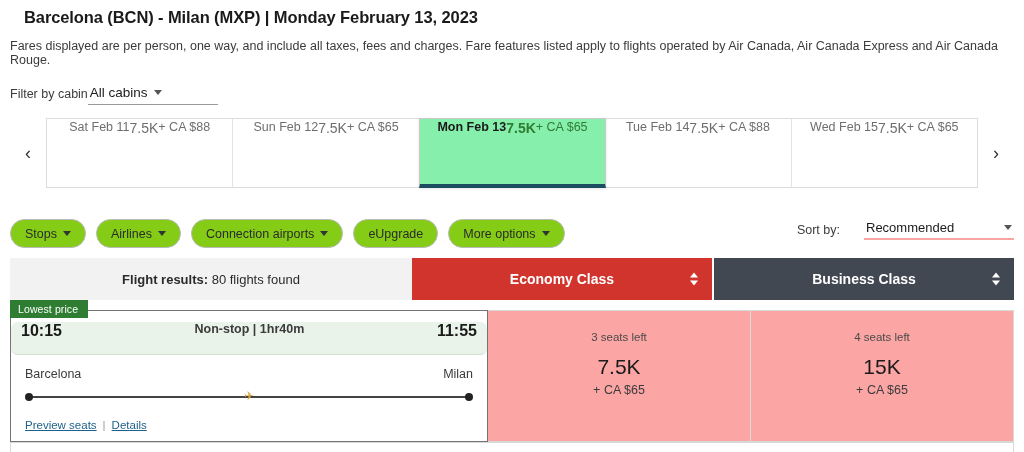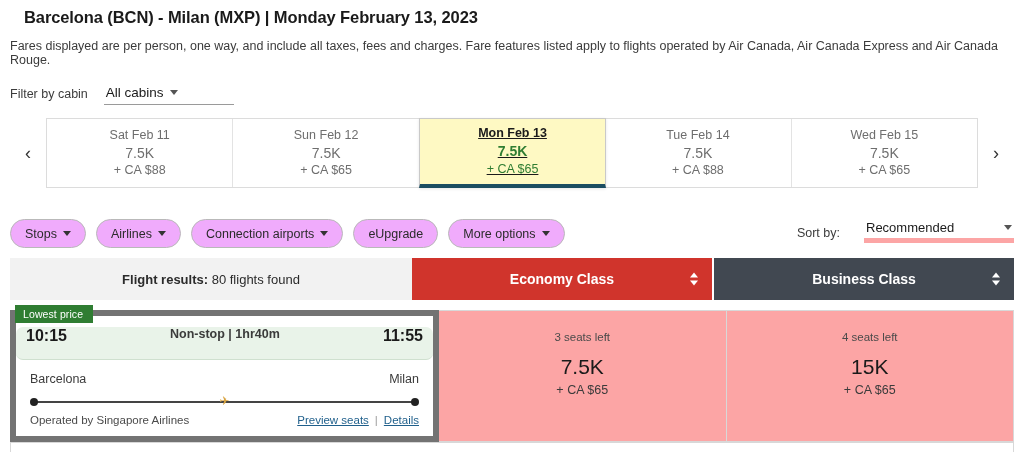--- a/index.html
+++ b/index.html
@@ -20,21 +20,21 @@
     letter-spacing: -0.1px;
   }
   .hdr-sub {
     position: absolute; left: 10px; top: 39px;
     font-size: 12.5px; color: #3b3b3b;
   }
 
   
   .cabin-row {
     position: absolute; left: 10px; top: 85px;
-    display: flex; align-items: flex-end; gap: 16px;
+    display: flex; align-items: flex-end; gap: 0;
   }
   .cabin-label { font-size: 12.5px; color: #3b3b3b; padding-bottom: 4px; }
   .cabin-select {
     width: 130px; border-bottom: 1px solid #9a9a9a;
     display: flex; align-items: center; 
     padding: 0 2px 4px 2px;
   }
   .cabin-select .val { font-size: 13.5px; color: #1a1a1a; }
   .caret-sm {
     width: 0; height: 0;
@@ -52,60 +52,59 @@
   }
   .arrow {
     width: 36px; display: flex; align-items: center; justify-content: center;
     color: #333; font-size: 18px; cursor: pointer; user-select: none;
   }
   .dates {
     flex: 1; display: flex; border: 1px solid #dcdcdc; background: #fff;
     height: 70px;
   }
   .date-cell {
-    flex: 1; position: relative; display: flex; flex-direction: column;
-    align-items: center; justify-content: center;
+    flex: 1; position: relative; display: flex; flex-direction: row;
+    align-items: flex-start; justify-content: center;
     border-right: 1px solid #e3e3e3;
     font-size: 12.5px; color: #6e6e6e; line-height: 1.35;
     background: #fff;
   }
   .date-cell:last-child { border-right: none; }
   .date-cell .d-day { font-size: 12.5px; }
   .date-cell .d-price { font-size: 14px; }
   .date-cell .d-tax { font-size: 12.5px; }
   .date-cell.selected {
-    background: #fef9c3; color: #1a1a1a;
+    background: #86efac; color: #1a1a1a;
     border: 1px solid #c9c9c9;
     border-bottom: 4px solid #1b4d61;
     margin: -1px -1px -1px -1px;
     z-index: 3;
     box-shadow: 0 1px 3px rgba(0,0,0,0.10);
-    text-decoration: underline;
   }
   .date-cell.selected .d-day { font-weight: bold; color: #1a1a1a; }
   .date-cell.selected .d-price { color: #2f7d32; font-weight: bold; font-size: 14px; }
   .date-cell.selected .d-tax { color: #2f7d32; }
 
   
   .chips { position: absolute; left: 10px; top: 219px; display: flex; gap: 10px; }
   .chip {
     height: 29px; border: 1px solid #b9b9b9; border-radius: 16px;
-    background: #f0abfc; display: flex; align-items: center;
+    background: #84cc16; display: flex; align-items: center;
     padding: 0 14px; font-size: 12.5px; color: #2b2b2b; cursor: pointer;
     white-space: nowrap;
   }
   .chip .caret-sm { border-top-color: #333; }
 
   .sortby {
     position: absolute; right: 10px; top: 220px;
     display: flex; align-items: flex-end; gap: 24px;
   }
   .sortby .lbl { font-size: 12.5px; color: #3b3b3b; padding-bottom: 3px; }
   .sortby .sel {
-    width: 150px; border-bottom: 5px solid #fca5a5;
+    width: 150px; border-bottom: 2px solid #fca5a5;
     display: flex; align-items: center; justify-content: space-between;
     padding: 0 2px 3px 2px;
   }
   .sortby .sel .val { font-size: 13px; color: #1a1a1a; }
 
   
   .resbar {
     position: absolute; left: 10px; top: 258px;
     width: 1004px; height: 42px; display: flex;
   }
@@ -130,22 +129,22 @@
   .sort-arrows i.up { border-bottom: 5px solid #fff; }
   .sort-arrows i.dn { border-top: 5px solid #fff; }
 
   
   .card {
     position: absolute; left: 10px; top: 310px;
     width: 1004px; height: 132px;
     display: flex;
   }
   .flight {
-    width: 429px; position: relative;
-    border: 6px solid #737373; background: #fff;
+    width: 478px; position: relative;
+    border: 1px solid #737373; background: #fff;
   }
   .lowest {
     position: absolute; left: -1px; top: -11px;
     background: #2f7d32; color: #fff; font-size: 10.5px;
     padding: 3px 10px 3px 8px; letter-spacing: 0.1px;
   }
   .flight-top {
     height: 33px; background: #e9f3e9; border-bottom: 1px solid #cfe0cf;
     display: flex; align-items: flex-start; padding: 0 10px;
     margin-top: 11px;
@@ -318,21 +317,20 @@
       </div>
 
       <div class="line-wrap">
         <span class="bar"></span>
         <span class="dot l"></span>
         <span class="dot r"></span>
         <span class="plane">✈</span>
       </div>
 
       <div class="flight-bot">
-        <span>Operated by Singapore Airlines</span>
         <span class="links">
           <a>Preview seats</a>
           <span class="sep">|</span>
           <a>Details</a>
         </span>
       </div>
     </div>
 
     <div class="fare">
       <div class="seats">3 seats left</div>

